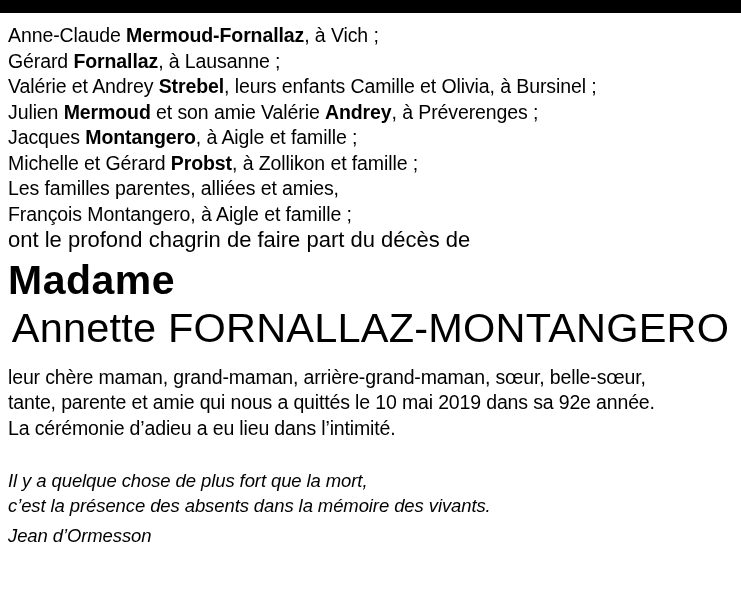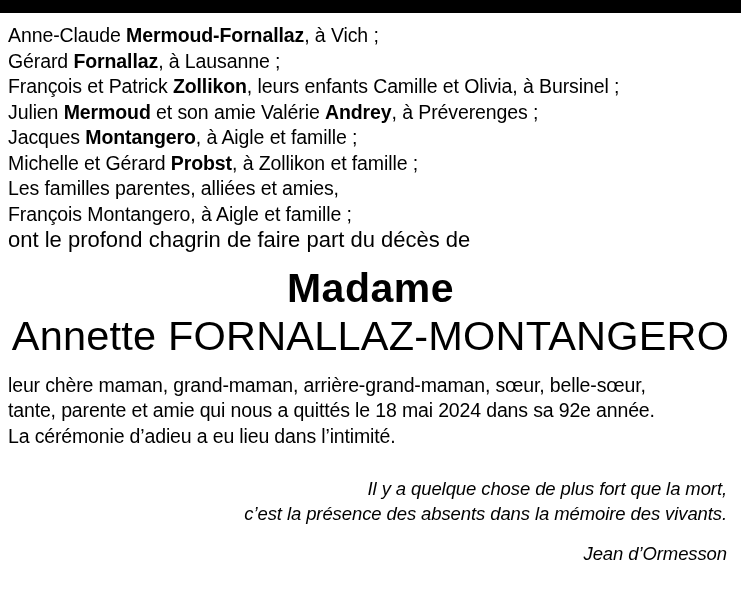--- a/index.html
+++ b/index.html
@@ -40,25 +40,25 @@
   .family-list b {
     font-weight: bold;
   }
   .announce-line {
     font-size: 22px;
     line-height: 25.5px;
     margin-top: 0px;
     white-space: nowrap;
   }
   .madame {
-    text-align: center;
+    text-align: left;
     font-weight: bold;
     font-size: 41px;
     line-height: 50px;
-    margin-top: 10px;
+    margin-top: 2px;
     letter-spacing: 0.5px;
   }
   .deceased-name {
     text-align: center;
     font-weight: normal;
     font-size: 41.5px;
     line-height: 50px;
     letter-spacing: 0.2px;
     margin-top: -2px;
     white-space: nowrap;
@@ -67,63 +67,63 @@
     font-size: 19.5px;
     line-height: 25.5px;
     margin-top: 12px;
     letter-spacing: -0.15px;
   }
   .body-text div {
     white-space: nowrap;
   }
   .quote {
     margin-top: 28px;
-    text-align: right;
+    text-align: left;
     font-style: italic;
     font-size: 18.5px;
     line-height: 24.5px;
     padding-right: 6px;
     letter-spacing: -0.1px;
   }
   .quote div {
     white-space: nowrap;
   }
   .quote-author {
-    margin-top: 16px;
+    margin-top: 6px;
   }
 </style>
 </head>
 <body>
 
 <div class="notice">
 
   <div class="top-rule"></div>
 
   <div class="content">
 
     <div class="family-list">
         <div><span>Anne-Claude </span><b>Mermoud-Fornallaz</b><span>, à Vich ;</span></div>
         <div><span>Gérard </span><b>Fornallaz</b><span>, à Lausanne ;</span></div>
-        <div><span>François et Patrick </span><b>Zollikon</b><span>, leurs enfants Camille et Olivia, à Bursinel ;</span></div>
+        <div><span>Valérie et Andrey </span><b>Strebel</b><span>, leurs enfants Camille et Olivia, à Bursinel ;</span></div>
         <div><span>Julien </span><b>Mermoud</b><span> et son amie Valérie </span><b>Andrey</b><span>, à Préverenges ;</span></div>
         <div><span>Jacques </span><b>Montangero</b><span>, à Aigle et famille ;</span></div>
         <div><span>Michelle et Gérard </span><b>Probst</b><span>, à Zollikon et famille ;</span></div>
         <div><span>Les familles parentes, alliées et amies,</span></div>
         <div><span>François Montangero, à Aigle et famille ;</span></div>
       </div>
 
     <div class="announce-line">ont le profond chagrin de faire part du décès de</div>
 
     <div class="madame">Madame</div>
 
     <div class="deceased-name">Annette FORNALLAZ-MONTANGERO</div>
 
     <div class="body-text">
         <div>leur chère maman, grand-maman, arrière-grand-maman, sœur, belle-sœur,</div>
-        <div>tante, parente et amie qui nous a quittés le 18 mai 2024 dans sa 92e année.</div>
+        <div>tante, parente et amie qui nous a quittés le 10 mai 2019 dans sa 92e année.</div>
         <div>La cérémonie d’adieu a eu lieu dans l’intimité.</div>
       </div>
 
     <div class="quote">
       <div class="quote-lines">
           <div>Il y a quelque chose de plus fort que la mort,</div>
           <div>c’est la présence des absents dans la mémoire des vivants.</div>
         </div>
       <div class="quote-author">Jean d’Ormesson</div>
     </div>

